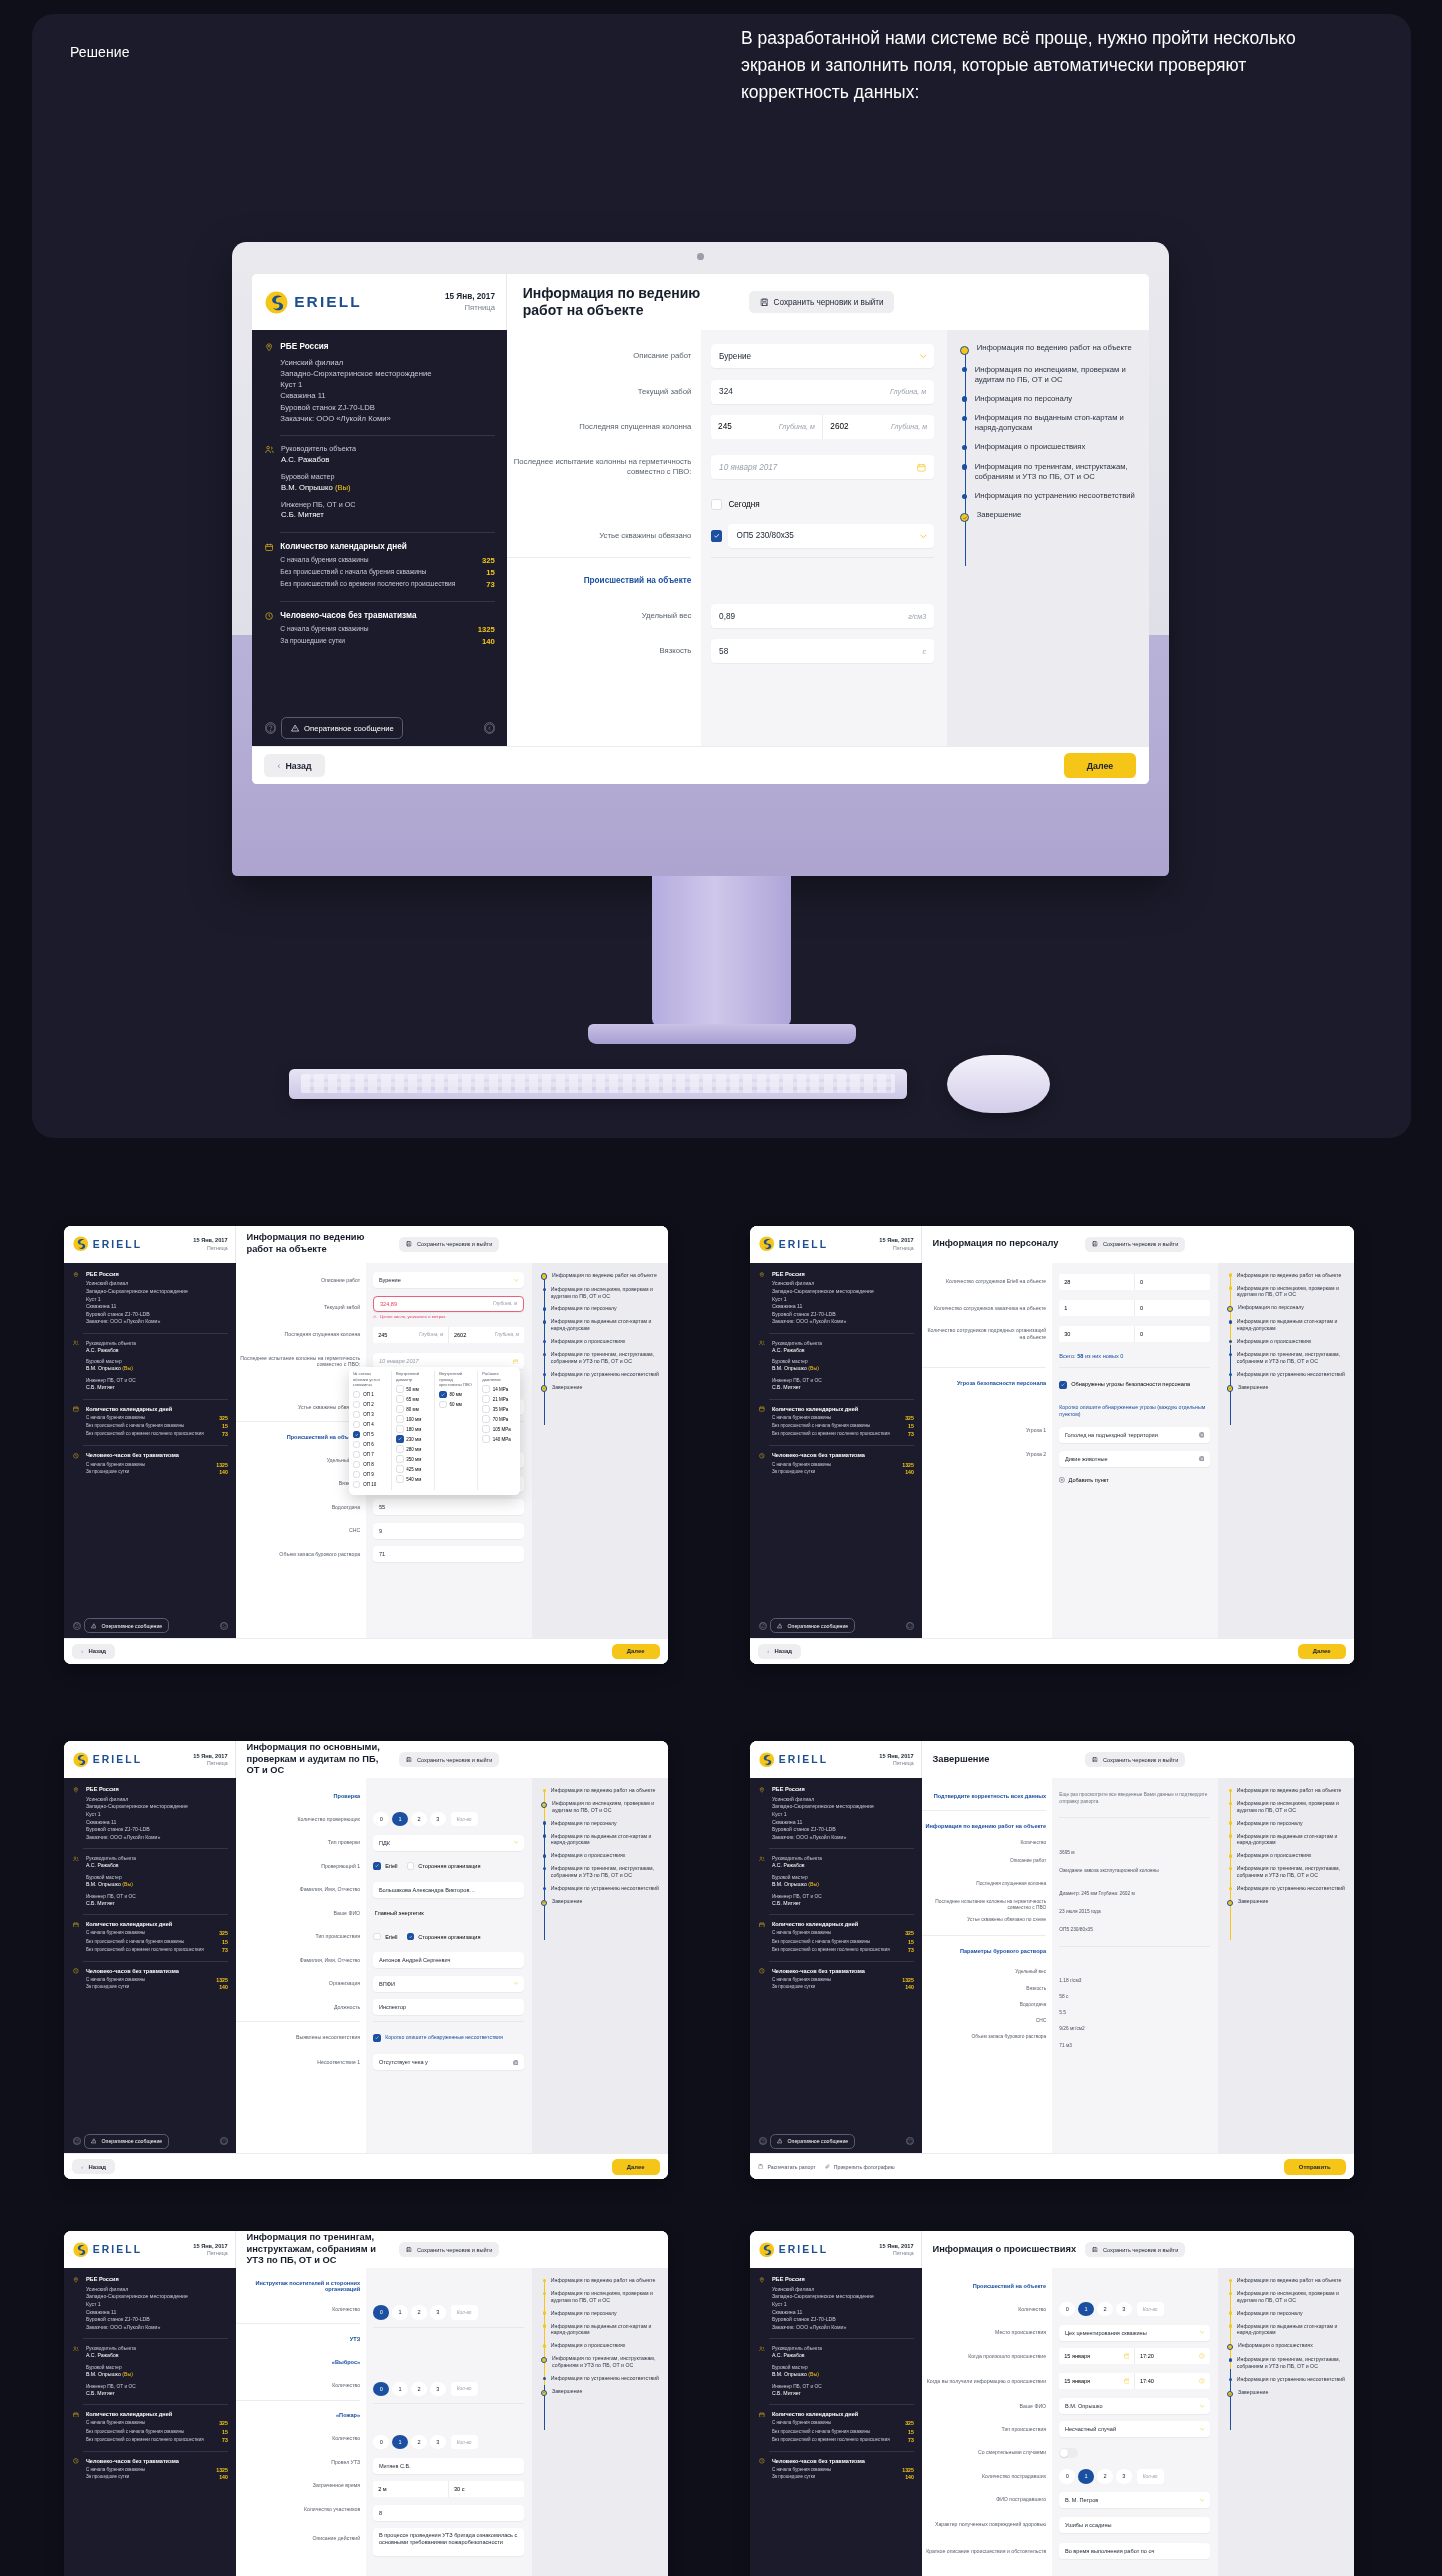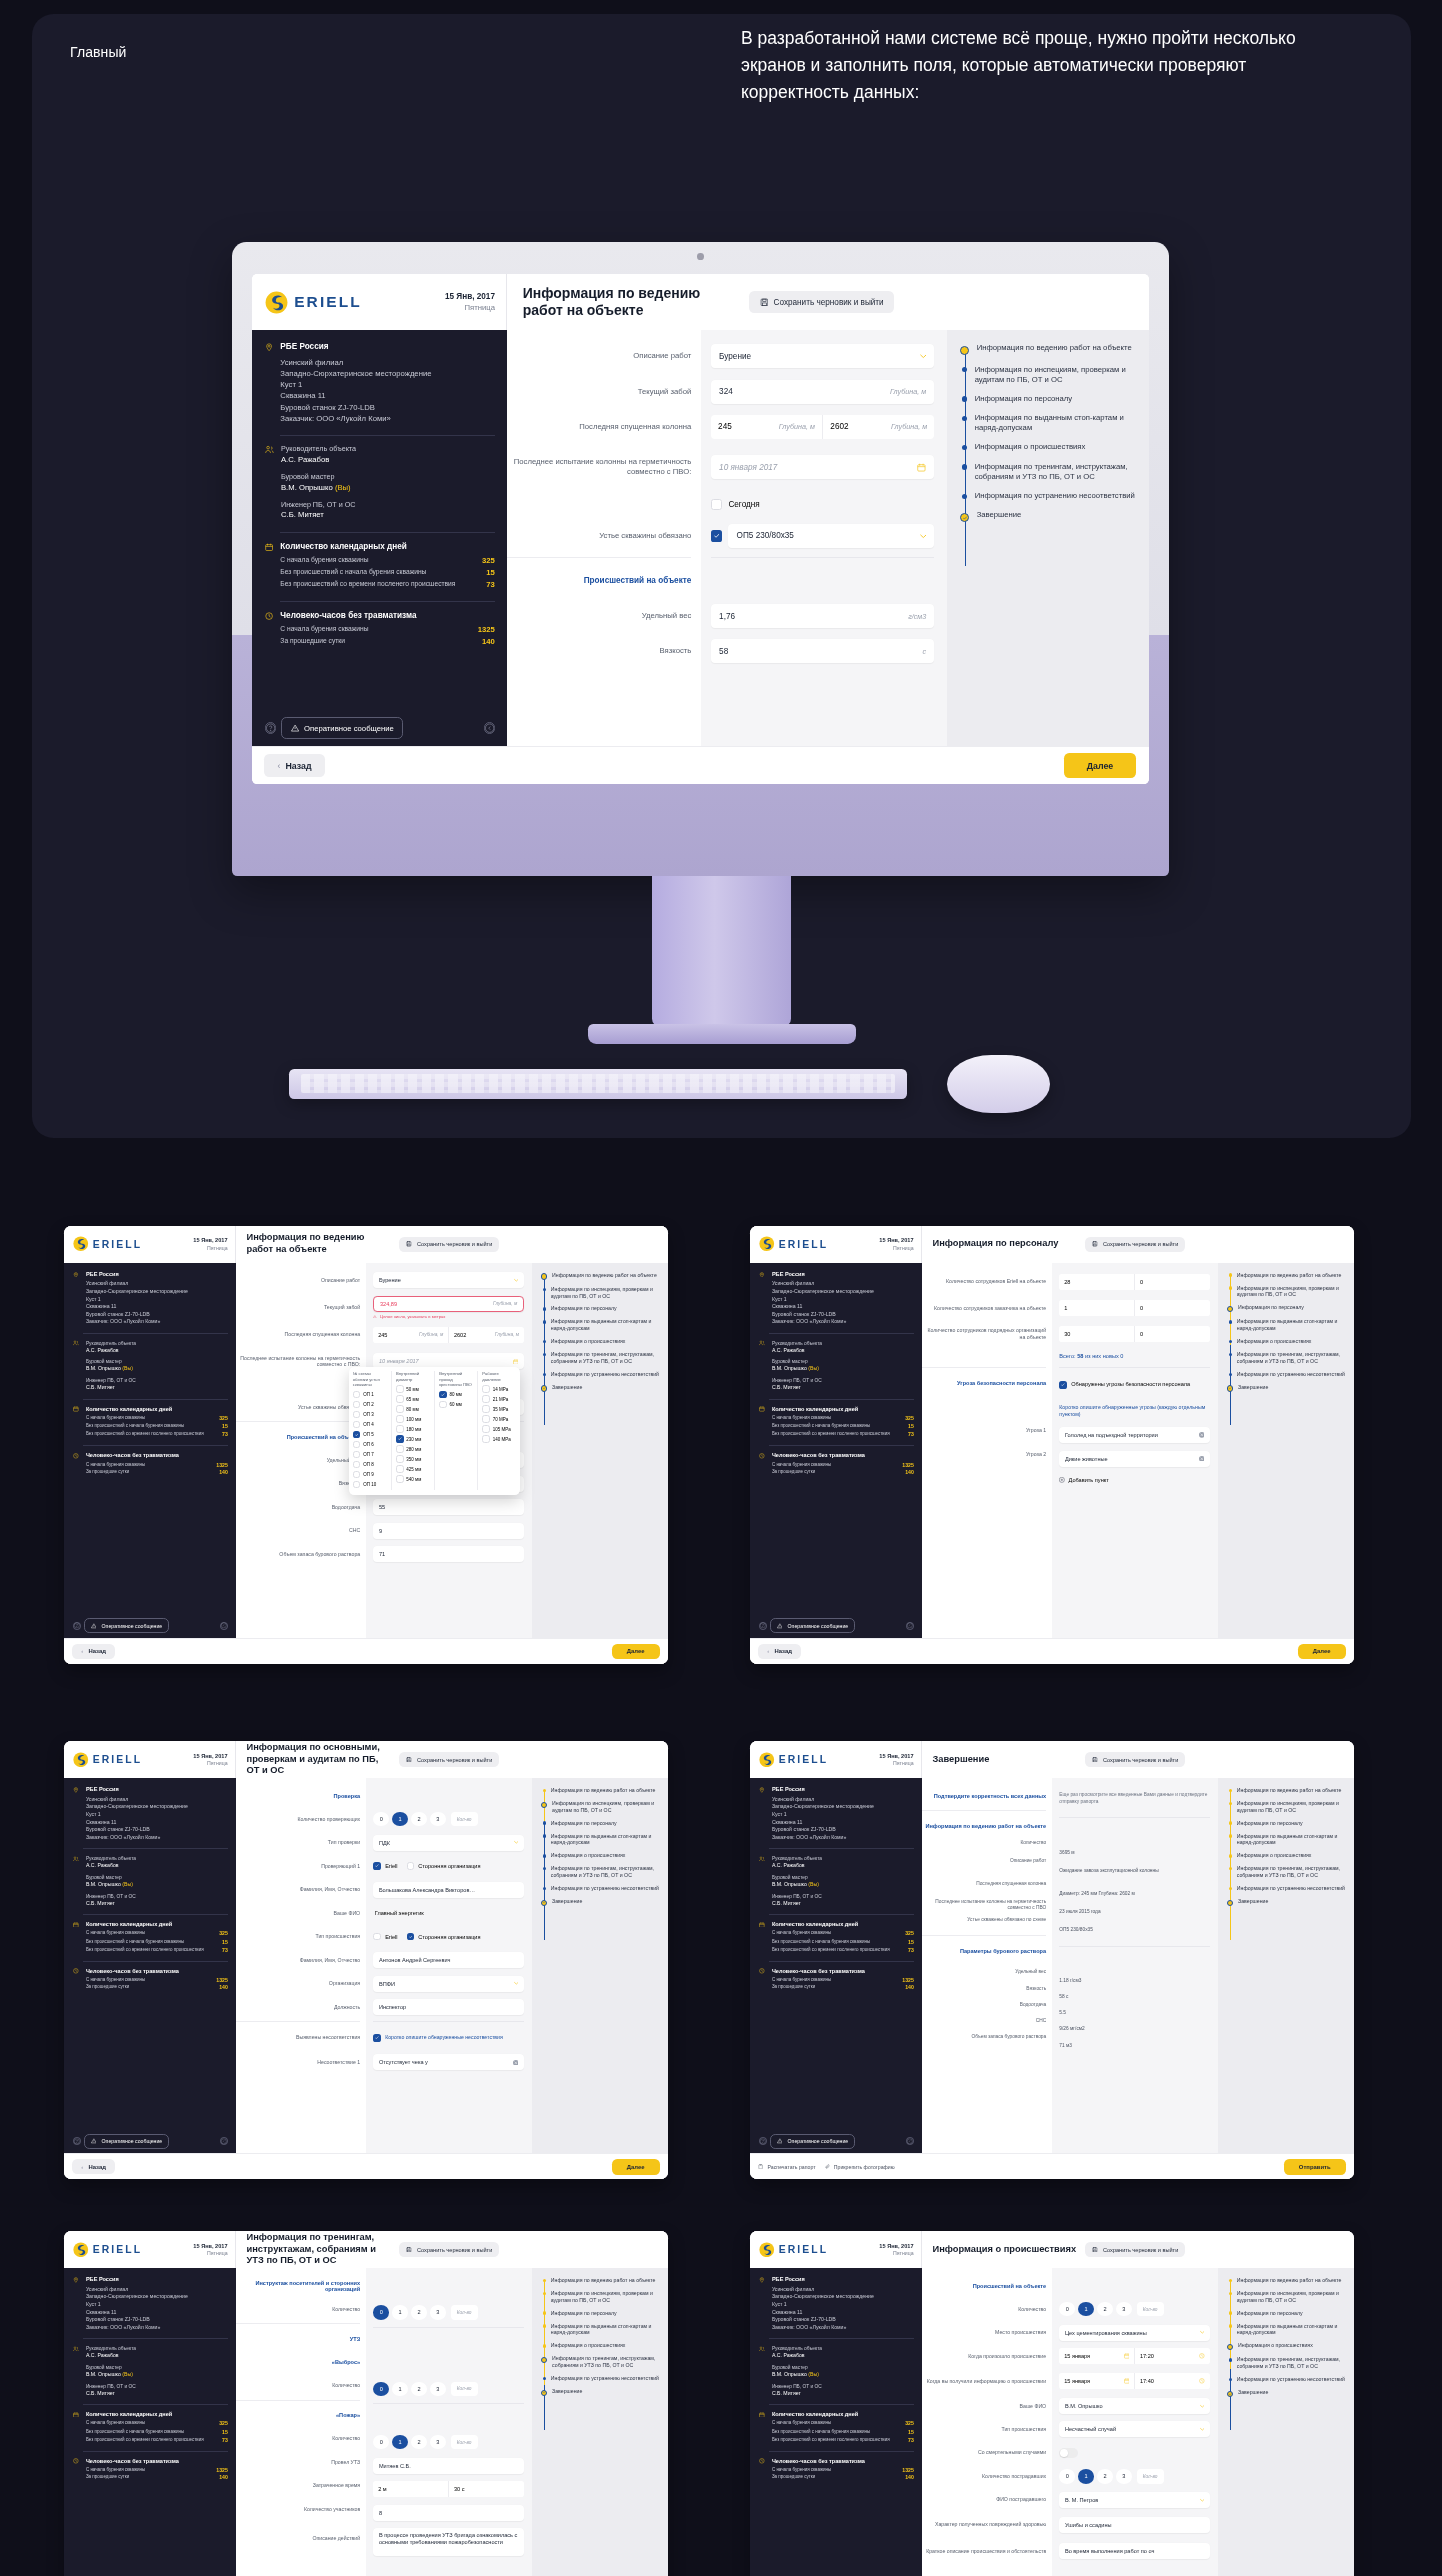--- a/index.html
+++ b/index.html
@@ -184,21 +184,21 @@
   .card {
     position:absolute; background:#fff; border-radius:7.2px; overflow:hidden;
     box-shadow:0 7.2px 17.5px rgba(0,0,0,.30);
   }
   .card .app { font-size:0; }
 </style>
 </head>
 <body>
 
 <div class="hero"></div>
-<div class="hero-eyebrow">Главный</div>
+<div class="hero-eyebrow">Решение</div>
 <div class="hero-copy">В разработанной нами системе всё проще, нужно пройти несколько экранов и заполнить поля, которые автоматически проверяют корректность данных:</div>
 
 <div class="monitor">
   <div class="monitor-dot"></div>
   <div class="monitor-screen">
     <div class="app" id="mainapp" style="font-size:8.2px">
         <div class="app-top" style="height:56px">
           <div class="brandbox" style="width:28.499999999999996%;padding:0 11.3px 0 13.4px;justify-content:space-between;">
             <div style="display:flex;align-items:center;gap:6.2px">
               <span class="logo-mark">
@@ -405,21 +405,21 @@
                           <path d="M1.5 1.8 7 7l5.5-5.2"></path>
                         </svg>
                       </span>
                     </div>
                   </div>
                 </div>
                 <div style="height:0.5px;background:#e7e7ec;margin:5.2px 0 9.3px"></div>
                 <div style="min-height:28px;margin-bottom:7.2px"></div>
                 <div style="min-height:28px;margin-bottom:7.2px;display:flex;align-items:center">
                   <div class="inp" style="height:24px;padding:0 8.2px;font-size:8.2px;width:100%">
-                    <span>1,76</span>
+                    <span>0,89</span>
                     <span class="ph" style="font-size:7.2px">г/см3</span>
                   </div>
                 </div>
                 <div style="min-height:28px;margin-bottom:7.2px;display:flex;align-items:center">
                   <div class="inp" style="height:24px;padding:0 8.2px;font-size:8.2px;width:100%">
                     <span>58</span>
                     <span class="ph" style="font-size:7.2px">с</span>
                   </div>
                 </div>
               </div>

